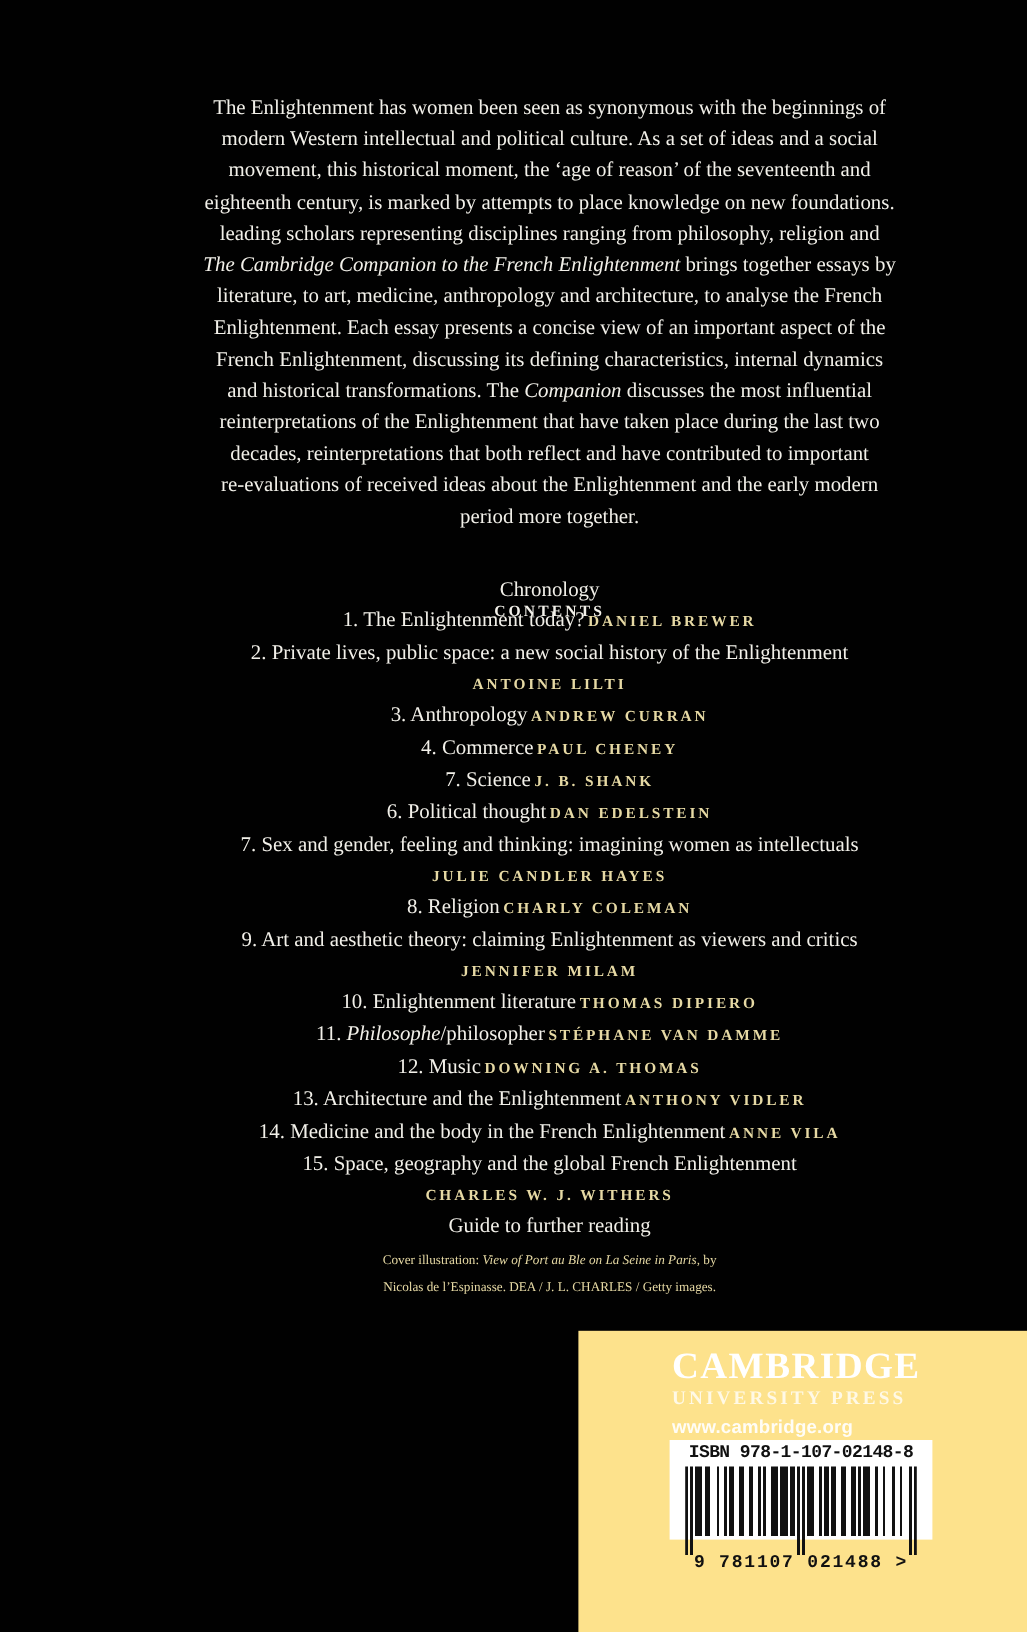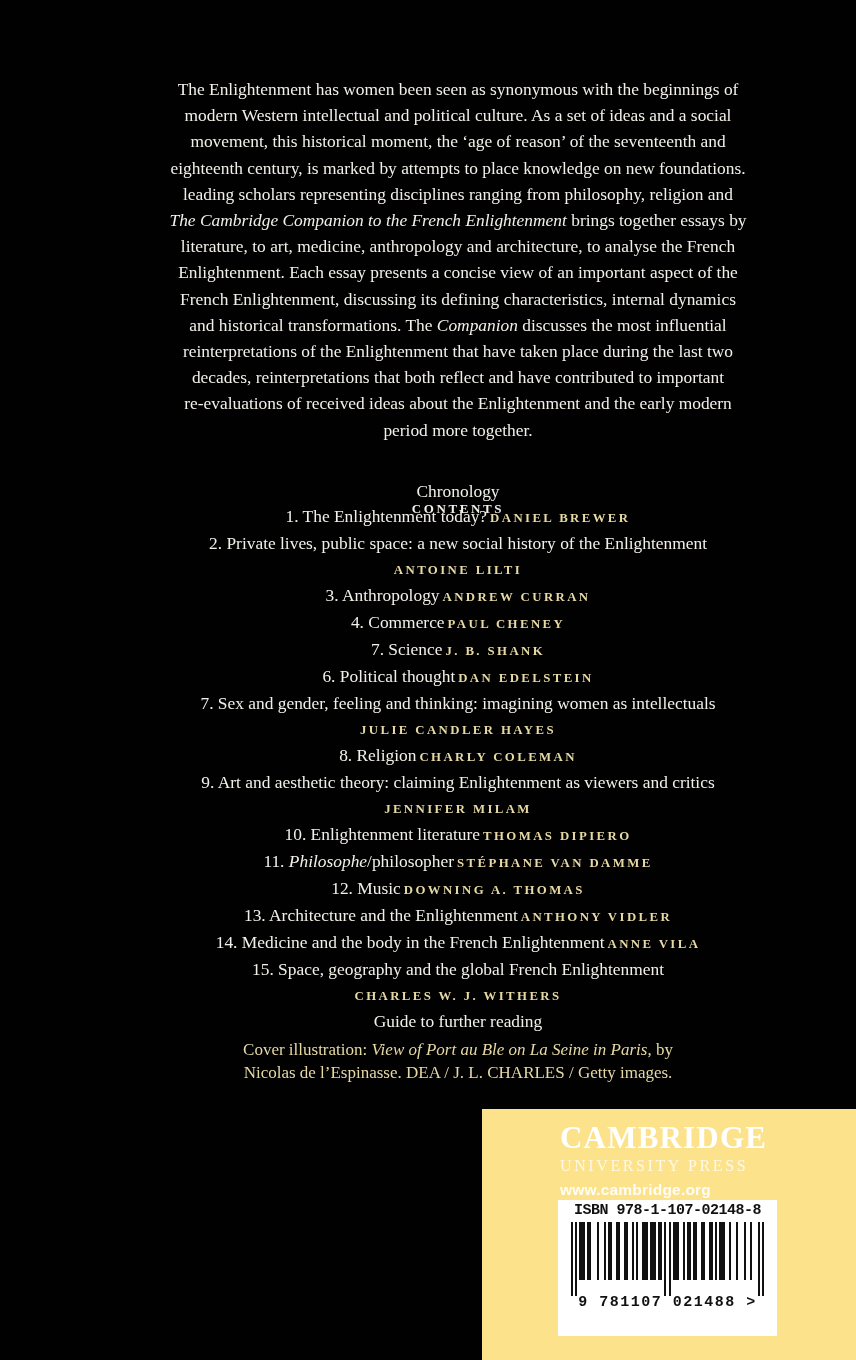--- a/index.html
+++ b/index.html
@@ -7,40 +7,40 @@
   html,body { background:#000; }
   body { width:856px; height:1360px; position:relative; overflow:hidden;
          font-family:"Liberation Serif", serif; }
   .cover { position:absolute; inset:0; background:var(--bg,#010101); }
 
   .text-col { position:absolute; left:85px; right:25px; text-align:center; color:var(--ink,#f2f0e9); }
 
   .blurb { top:76px; font-size:17.4px; line-height:26.2px; }
   .contents-heading { top:456px; font-size:13px; font-weight:bold; letter-spacing:2.6px; line-height:18px;margin-top:44px; }
   .contents { top:479px; font-size:17.4px; line-height:25px; }
-  .credit { top:1039px; font-size:17px; line-height:22.5px; color:var(--gold,#e6d9a4);font-family:Liberation Serif, serif; }
+  .credit { top:1039px; font-size:11px; line-height:22.5px; color:var(--gold,#e6d9a4);font-family:Liberation Serif, serif; }
 
   .tline { display:block; }
   .seg-i { font-style:italic; }
   .seg-a { font-size:12.8px; font-weight:bold; letter-spacing:2.4px; color:var(--gold,#e6d9a4); }
   .seg-t + .seg-a, .seg-i + .seg-a { margin-left:3px; }
   .seg-g { color:var(--gold,#e6d9a4); }
   .seg-gi { color:var(--gold,#e6d9a4); font-style:italic; }
 
   .publisher-panel { position:absolute; left:482px; top:1109px; right:0; bottom:0;
                      background:var(--panel,#fde28c); }
   .logo { position:absolute; left:78px; top:13px; width:222px; }
   .logo-name { font-family:"Liberation Serif", serif; font-weight:bold; font-size:31px;
                line-height:32px; letter-spacing:1.2px; color:#ffffff; }
-  .logo-sub  { font-family:"Liberation Serif", serif; font-weight:normal; font-size:16px;
+  .logo-sub  { font-family:"Liberation Serif", serif; font-weight:bold; font-size:16px;
                line-height:18px; letter-spacing:2.6px; color:rgba(255,255,255,0.78); margin-top:3px; }
   .logo-url  { font-family:"Liberation Sans", sans-serif; font-weight:bold; font-size:15.5px;
                line-height:18px; color:rgba(255,255,255,0.92); margin-top:6px; letter-spacing:0.2px; }
 
-  .barcode-box { position:absolute; left:76px; top:91px; width:219px; height:136px;
+  .barcode-box { position:absolute; left:76px; top:91px; width:219px; height:83px;
                  background:var(--paper,#ffffff); }
   .isbn-label { position:absolute; top:2px; left:0; right:0; text-align:center;
                 font-family:"Liberation Mono", monospace; font-weight:bold; font-size:15px;
                 letter-spacing:-0.5px; color:var(--barcode_ink,#111); white-space:pre; }
   .barcode { position:absolute; left:13px; top:22px; width:193px; height:78px; }
   .barcode rect { fill:var(--barcode_ink,#111); }
   .barcode-digits { position:absolute; top:94px; left:0; right:0; text-align:center;
                     font-family:"Liberation Mono", monospace; font-weight:bold; font-size:15px;
                     letter-spacing:1.5px; color:var(--barcode_ink,#111); white-space:pre; }
 </style>

